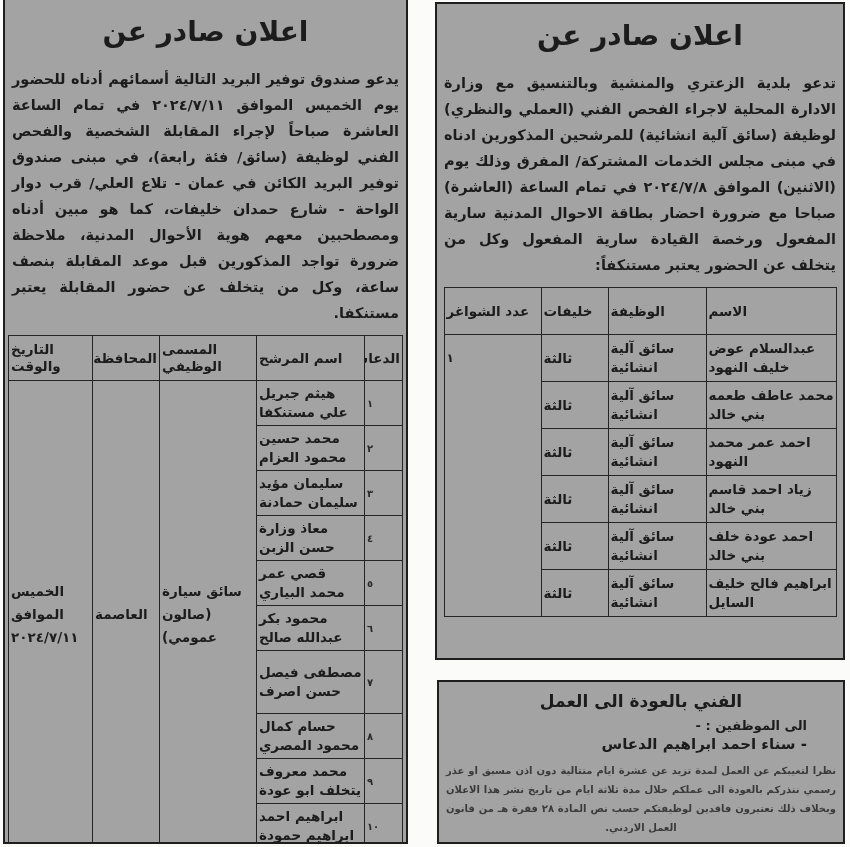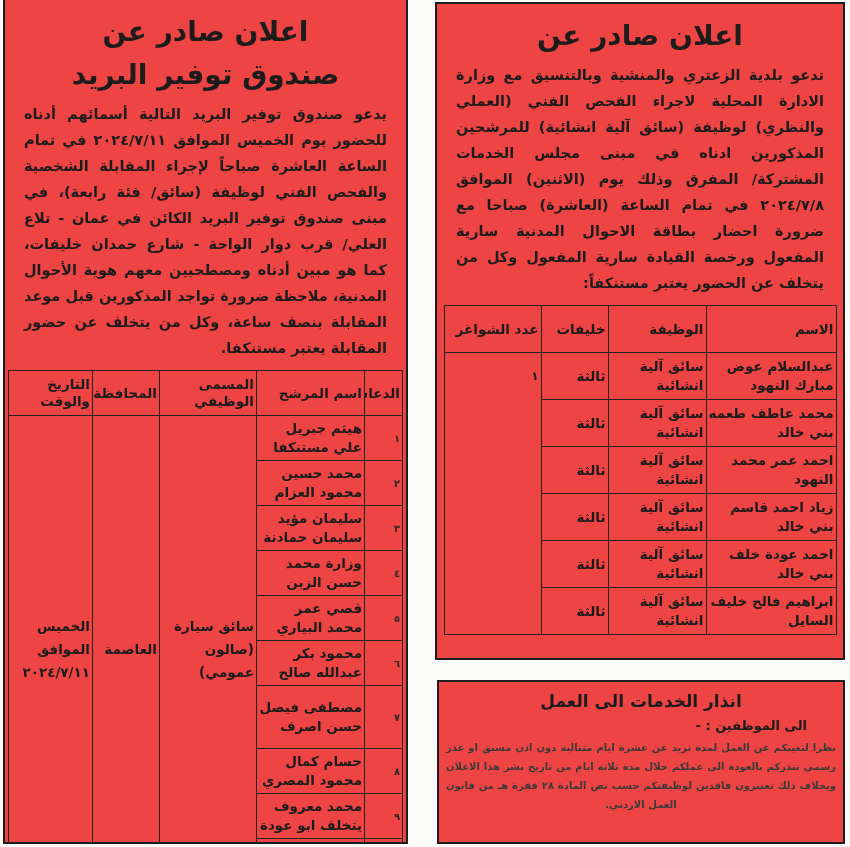--- a/index.html
+++ b/index.html
@@ -9,54 +9,54 @@
     background:#fbfbf9;
     color:#1c1c1c;
     font-family:"DejaVu Sans", sans-serif;
     direction:rtl;
     overflow:hidden;
   }
   .box {
     position:absolute;
     border:2.5px solid #1e1e1e;
     overflow:hidden;
-    background:#ef4444;
+    background:#a3a3a3;
   }
   .left-ad  { left:3px;  top:0;     width:405px; height:844px; border-top:none; }
   .right-ad { left:435px; top:2px;  width:410px; height:658px; }
   .warning-ad { left:437px; top:680px; width:408px; height:164px; }
 
   .ad-title {
     text-align:center;
     font-weight:bold;
     font-size:28px;
     line-height:43px;
     letter-spacing:-0.5px;
   }
   .ad-title.first { margin-top:10px; }
 
   .ad-body {
     font-weight:bold;
     font-size:14.5px;
     line-height:26px;
     text-align:justify;
-    margin-top:5px;
-    padding:0 19px;
+    margin-top:13px;
+    padding:0 7px;
   }
 
   table {
     border-collapse:collapse;
     table-layout:fixed;
     direction:rtl;
     margin:9px auto 0;
     background:transparent;
   }
   th, td {
     border:1.6px solid #242424;
-    text-align:right;
+    text-align:left;
     vertical-align:middle;
     font-weight:bold;
     font-size:13.5px;
     line-height:19px;
     padding:1px 2px;
     overflow:hidden;
   }
   table.left-table  { width:394px; }
   table.right-table { width:392px; }
   .left-table th { height:42px; line-height:17px; font-size:13.5px; }
@@ -98,21 +98,20 @@
     text-align-last:center;
     margin-top:5px;
     padding:0 7px;
   }
 </style>
 </head>
 <body>
 
 <section class="box left-ad">
   <div class="ad-title first">اعلان صادر عن</div>
-  <div class="ad-title">صندوق توفير البريد</div>
   <p class="ad-body">يدعو صندوق توفير البريد التالية أسمائهم أدناه للحضور يوم الخميس الموافق ٢٠٢٤/٧/١١ في تمام الساعة العاشرة صباحاً لإجراء المقابلة الشخصية والفحص الفني لوظيفة (سائق/ فئة رابعة)، في مبنى صندوق توفير البريد الكائن في عمان - تلاع العلي/ قرب دوار الواحة - شارع حمدان خليفات، كما هو مبين أدناه ومصطحبين معهم هوية الأحوال المدنية، ملاحظة ضرورة تواجد المذكورين قبل موعد المقابلة بنصف ساعة، وكل من يتخلف عن حضور المقابلة يعتبر مستنكفا.</p>
 
   <table class="left-table">
     <colgroup>
       <col style="width:38px">
         <col style="width:108px">
         <col style="width:97px">
         <col style="width:67px">
         <col style="width:84px">
     </colgroup>
@@ -136,21 +135,21 @@
       <tr>
         <td class="num">٢</td>
         <td>محمد حسين محمود العزام</td>
       </tr>
       <tr>
         <td class="num">٣</td>
         <td>سليمان مؤيد سليمان حمادنة</td>
       </tr>
       <tr>
         <td class="num">٤</td>
-        <td>وزارة محمد حسن الزبن</td>
+        <td>معاذ وزارة حسن الزبن</td>
       </tr>
       <tr>
         <td class="num">٥</td>
         <td>قصي عمر محمد البياري</td>
       </tr>
       <tr>
         <td class="num">٦</td>
         <td>محمود بكر عبدالله صالح</td>
       </tr>
       <tr class="tall">
@@ -188,21 +187,21 @@
     <thead>
       <tr>
         <th>الاسم</th>
         <th>الوظيفة</th>
         <th>خليفات</th>
         <th>عدد الشواغر</th>
       </tr>
     </thead>
     <tbody>
       <tr>
-        <td>عبدالسلام عوض مبارك النهود</td>
+        <td>عبدالسلام عوض خليف النهود</td>
         <td>سائق آلية انشائية</td>
         <td>ثالثة</td>
         <td class="vacancy" rowspan="6">١</td>
       </tr>
       <tr>
         <td>محمد عاطف طعمه بني خالد</td>
         <td>سائق آلية انشائية</td>
         <td>ثالثة</td>
       </tr>
       <tr>
@@ -224,17 +223,18 @@
         <td>ابراهيم فالح خليف السايل</td>
         <td>سائق آلية انشائية</td>
         <td>ثالثة</td>
       </tr>
     </tbody>
   </table>
 
 </section>
 
 <section class="box warning-ad">
-  <div class="warning-title">انذار الخدمات الى العمل</div>
+  <div class="warning-title">الفني بالعودة الى العمل</div>
   <div class="warning-to">الى الموظفين : -</div>
+  <div class="warning-name">- سناء احمد ابراهيم الدعاس</div>
   <p class="warning-body">نظرا لتغيبكم عن العمل لمدة تزيد عن عشرة ايام متتالية دون اذن مسبق او عذر رسمي ننذركم بالعودة الى عملكم خلال مدة ثلاثة ايام من تاريخ نشر هذا الاعلان وبخلاف ذلك تعتبرون فاقدين لوظيفتكم حسب نص المادة ٢٨ فقرة هـ من قانون العمل الاردني.</p>
 
 </section>
 
 </body></html>

